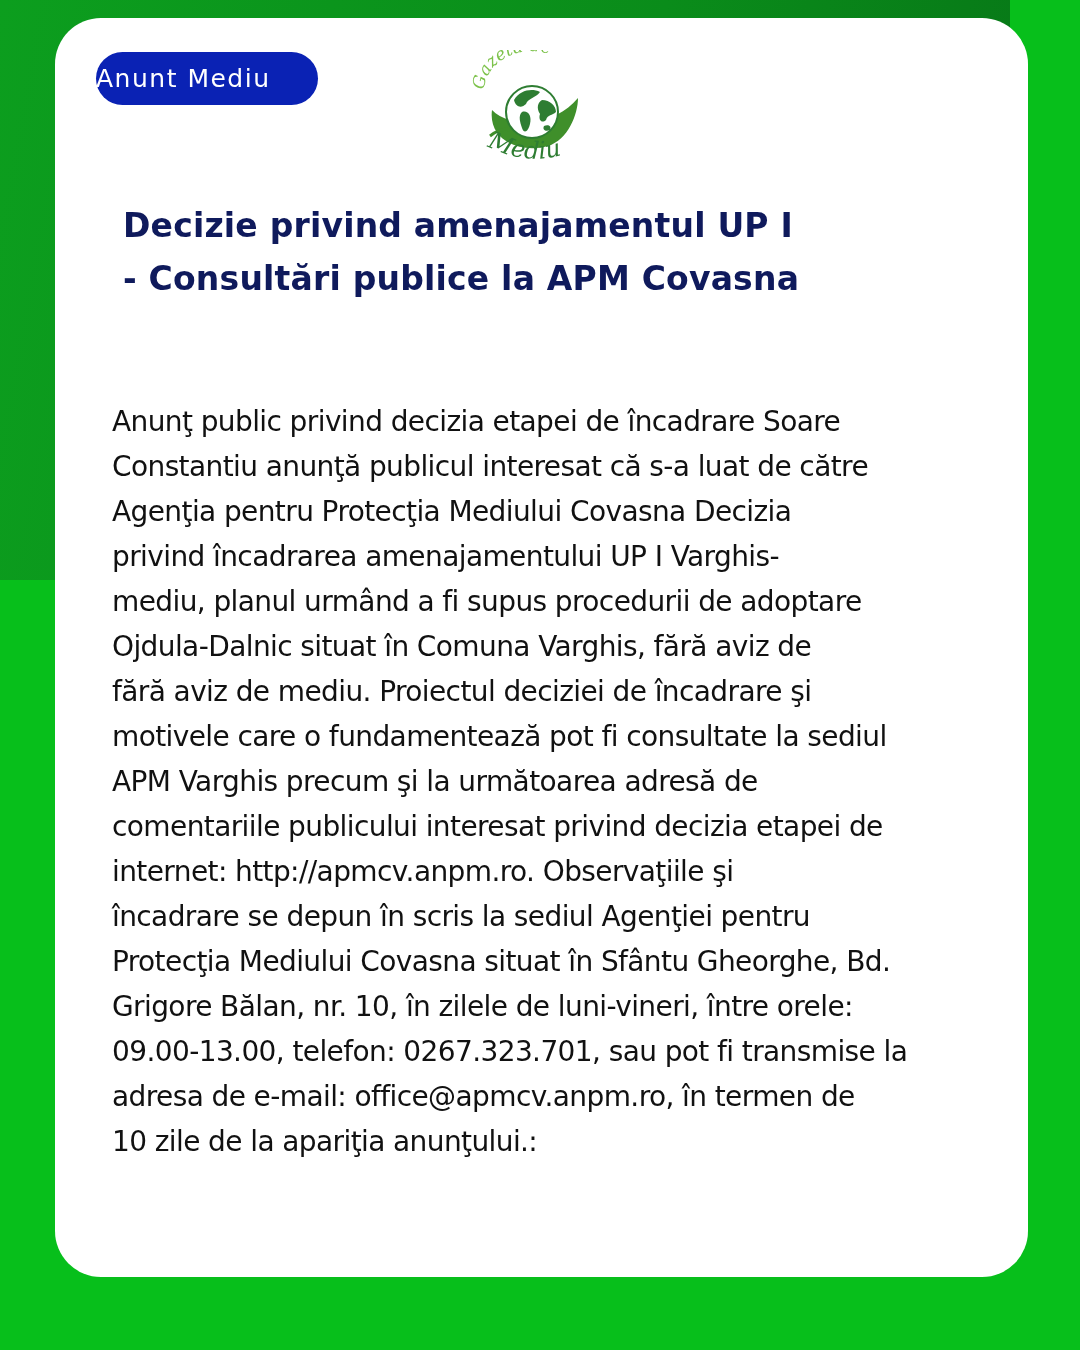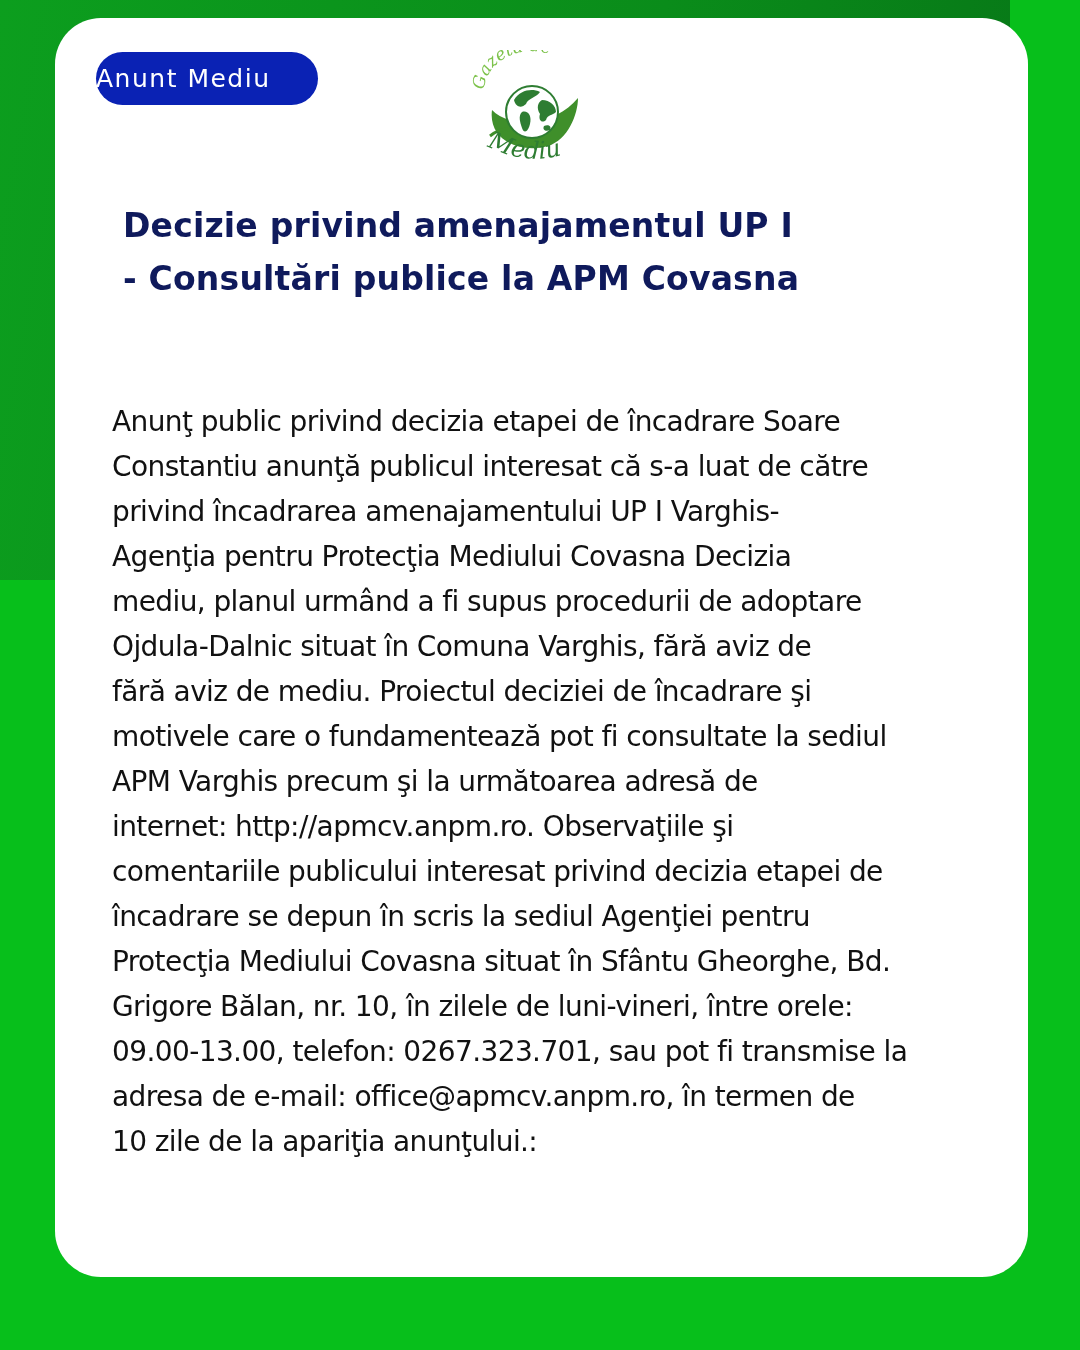--- a/index.html
+++ b/index.html
@@ -75,28 +75,28 @@
 </div>
 
 <h1 class="title">
   <span class="ln" style="display:block">Decizie privind amenajamentul UP I</span>
   <span class="ln" style="display:block">- Consultări publice la APM Covasna</span>
 </h1>
 
 <p class="body-text">
   <span class="ln">Anunţ public privind decizia etapei de încadrare Soare</span>
   <span class="ln">Constantiu anunţă publicul interesat că s-a luat de către</span>
+  <span class="ln">Agenţia pentru Protecţia Mediului Covasna Decizia</span>
   <span class="ln">privind încadrarea amenajamentului UP I Varghis-</span>
-  <span class="ln">Agenţia pentru Protecţia Mediului Covasna Decizia</span>
   <span class="ln">mediu, planul urmând a fi supus procedurii de adoptare</span>
   <span class="ln">Ojdula-Dalnic situat în Comuna Varghis, fără aviz de</span>
   <span class="ln">fără aviz de mediu. Proiectul deciziei de încadrare şi</span>
   <span class="ln">motivele care o fundamentează pot fi consultate la sediul</span>
   <span class="ln">APM Varghis precum şi la următoarea adresă de</span>
+  <span class="ln">comentariile publicului interesat privind decizia etapei de</span>
   <span class="ln">internet: http://apmcv.anpm.ro. Observaţiile şi</span>
-  <span class="ln">comentariile publicului interesat privind decizia etapei de</span>
   <span class="ln">încadrare se depun în scris la sediul Agenţiei pentru</span>
   <span class="ln">Protecţia Mediului Covasna situat în Sfântu Gheorghe, Bd.</span>
   <span class="ln">Grigore Bălan, nr. 10, în zilele de luni-vineri, între orele:</span>
   <span class="ln">09.00-13.00, telefon: 0267.323.701, sau pot fi transmise la</span>
   <span class="ln">adresa de e-mail: office@apmcv.anpm.ro, în termen de</span>
   <span class="ln">10 zile de la apariţia anunţului.:</span>
 </p>
 
 </body></html>

